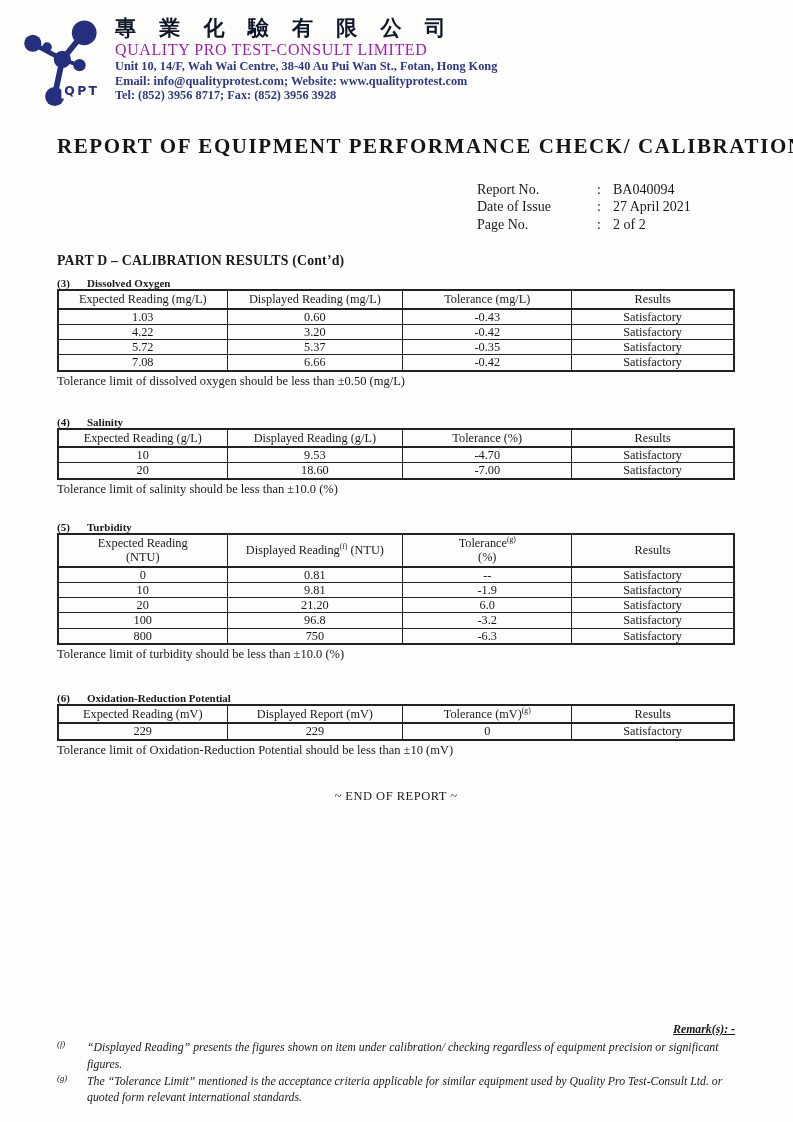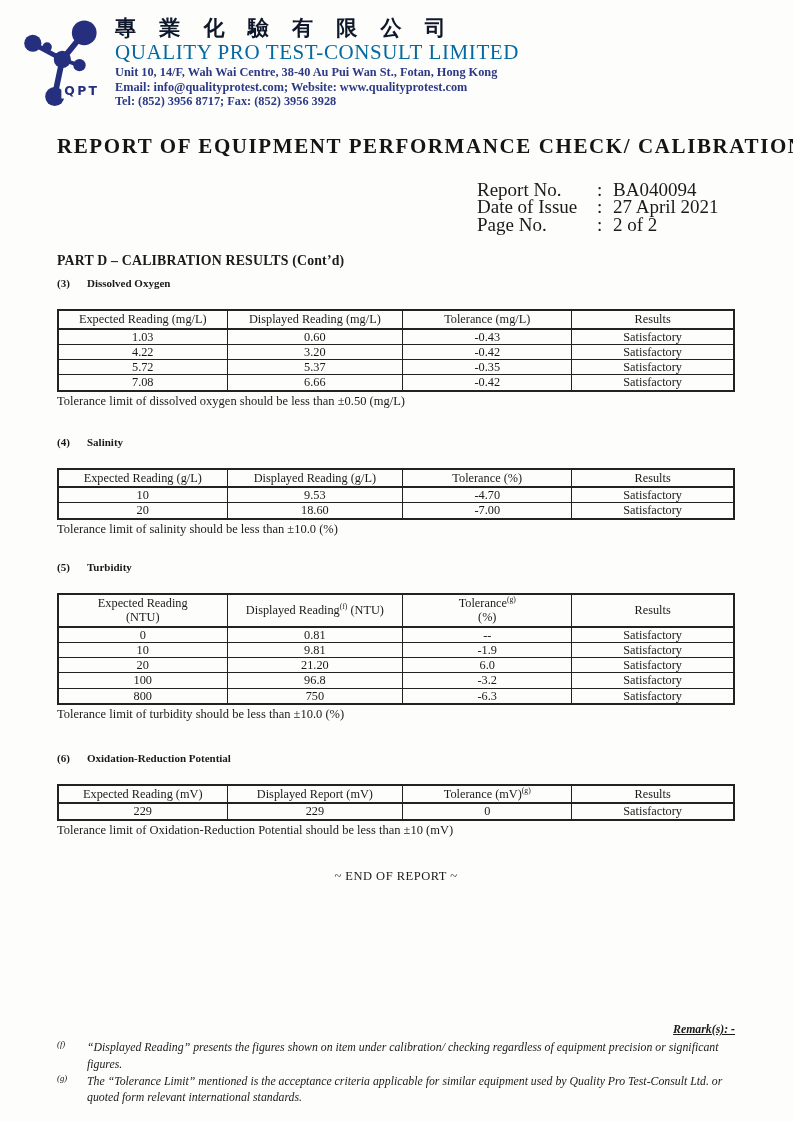--- a/index.html
+++ b/index.html
@@ -15,44 +15,44 @@
   }
   
   .letterhead { position: relative; padding: 10px 58px 0 18px; height: 108px; }
   .logo { position: absolute; left: 12px; top: 8px; width: 94px; height: 100px; }
   .head-text { margin-left: 97px; padding-top: 6px; }
   .cn-name {
     color: #0f172a; font-size: 21px; font-weight: bold;
     letter-spacing: 9px; line-height: 1.15; white-space: nowrap;
   }
   .en-name {
-    color: #0369a1; font-size: 21px; letter-spacing: 0.6px;
+    color: #a21caf; font-size: 16px; letter-spacing: 0.6px;
     line-height: 1.2; white-space: nowrap;
   }
   .addr {
     color: #2c3a86; font-size: 12.3px; font-weight: bold;
     line-height: 1.17; white-space: nowrap;
   }
   
   .report-title {
     margin: 26px 57px 0 57px;
     font-size: 21px; font-weight: bold; letter-spacing: 1.6px;
     text-align: center; color: #151515; white-space: nowrap;
   }
   
-  .meta { margin: 22px 0 0 477px; font-size: 19px; line-height: 17.4px; }
+  .meta { margin: 22px 0 0 477px; font-size: 14px; line-height: 17.4px; }
   .meta-row { display: flex; }
   .meta-label { width: 120px; }
   .meta-colon { width: 16px; }
   
   .content { padding: 0 58px 0 57px; }
   .part-heading { margin-top: 20px; font-size: 13.8px; font-weight: bold; letter-spacing: 0.2px; }
   .section h3 { font-size: 11px; font-weight: bold; }
   .section .sec-num { display: inline-block; width: 30px; }
-  table { width: 100%; border-collapse: collapse; margin-top: 20px; }
+  table { width: 100%; border-collapse: collapse; margin-top: 0; }
   table, th, td { border: 1px solid #222; }
   table { border-width: 2px; }
   th {
     font-weight: normal; font-size: 12.3px; text-align: center;
     padding: 1px 4px; line-height: 1.18; white-space: pre-line;
     border-bottom-width: 2px;
   }
   td { font-size: 12.3px; text-align: center; padding: 0 4px; line-height: 1.16; height: 14.5px; }
   sup { font-size: 62%; vertical-align: super; line-height: 0; }
   .note { font-size: 12.5px; margin-top: 2px; }

